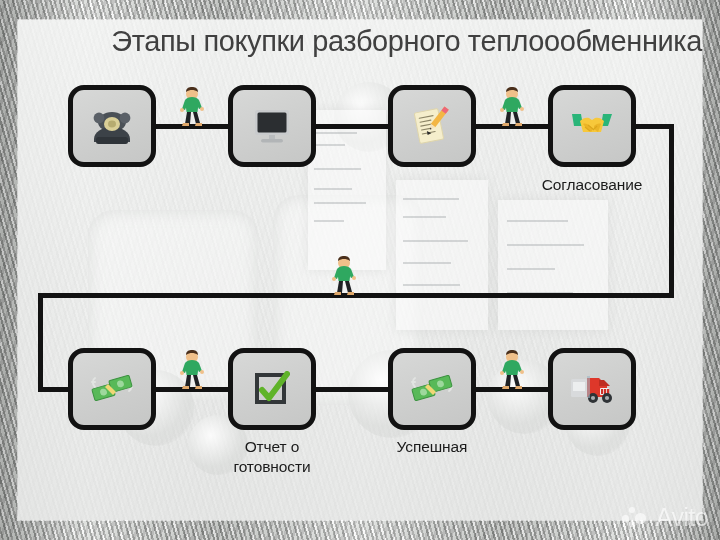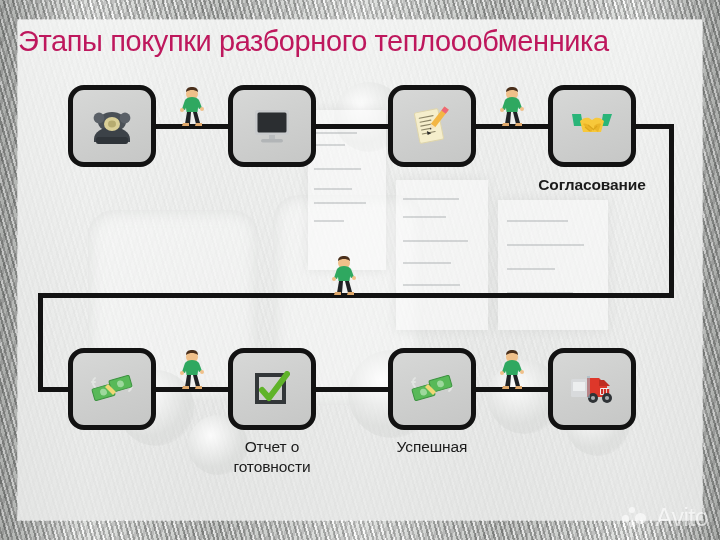--- a/index.html
+++ b/index.html
@@ -77,22 +77,22 @@
     font-size:15.5px;line-height:19.5px;letter-spacing:-.1px;
     z-index:5;white-space:pre-line;
   }
 
   
   .walker{position:absolute;z-index:6;}
   .walker svg{display:block;}
 
   
   .title{
-    position:absolute;left:18px;top:24px;width:684px;text-align:left;
-    font-size:29px;line-height:34px;color:#be185d;letter-spacing:-.4px;
+    position:absolute;left:18px;top:24px;width:684px;text-align:right;
+    font-size:29px;line-height:34px;color:#404040;letter-spacing:-.4px;
     font-family:"Liberation Sans","DejaVu Sans",sans-serif;
     z-index:7;
   }
 
   
   .watermark{
     position:absolute;right:12px;bottom:8px;display:flex;align-items:center;gap:10px;
     opacity:.62;z-index:8;
   }
   .wm-text{font-size:25px;color:#ffffff;letter-spacing:-.6px;
@@ -210,21 +210,21 @@
         <path d="M42 6h-9l-2 12h7z" fill="#2fb37a"></path>
         <path d="M10 13c3-3 6-4 9-3l3 2 3-2c3-1 6 0 9 3l-3 11H13z" fill="#f5c842"></path>
         <path d="M13 16c2-1 5 0 7 2l3 3-2 3-4-3z" fill="#e8b42e"></path>
         <path d="M24 18c2-2 5-3 7-2l-3 8-4-3z" fill="#e8b42e"></path>
         <g stroke="#d9a623" stroke-width="1.1" fill="none">
           <path d="M15 19l5 4M18 17l5 4M27 18l-4 4"></path>
         </g>
       </svg>
     </span>
   </div>
-  <div class="label" style="left:512px;top:175px;width:160px;font-weight:bold;">Согласование</div>
+  <div class="label" style="left:512px;top:175px;width:160px;">Согласование</div>
 
   <div class="card" style="left:68px;top:348px;">
     <span class="glyph">
       <svg width="46" height="38" viewBox="0 0 46 38">
         <g stroke="#e2e4e2" stroke-width="2" fill="none" stroke-linecap="round">
           <path d="M6 8c-3 2-3 6 0 9M3 12h3"></path>
             <path d="M40 21c3-2 3-6 0-9M43 17h-3"></path>
         </g>
         <g transform="rotate(-16 15 22)">
           <rect x="4" y="16" width="21" height="12" rx="1.4" fill="#5bb85b" stroke="#3e9142" stroke-width="1"></rect>

